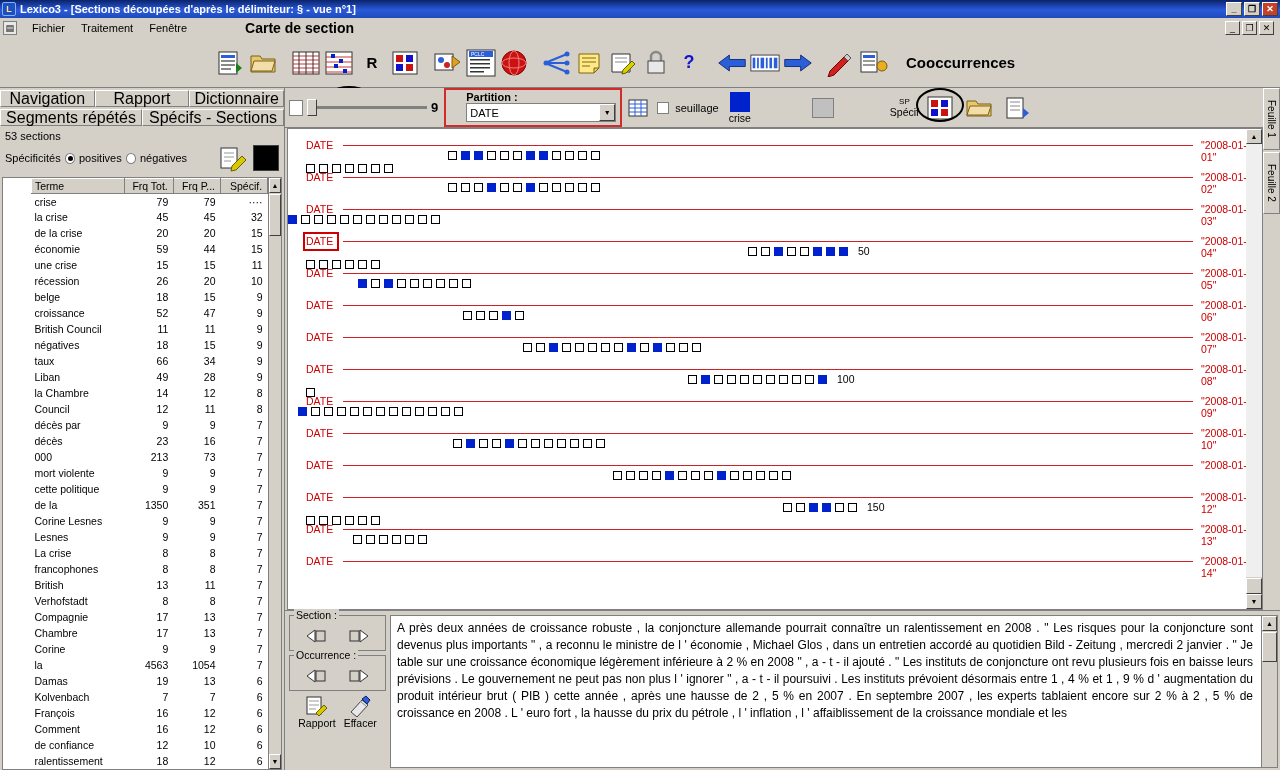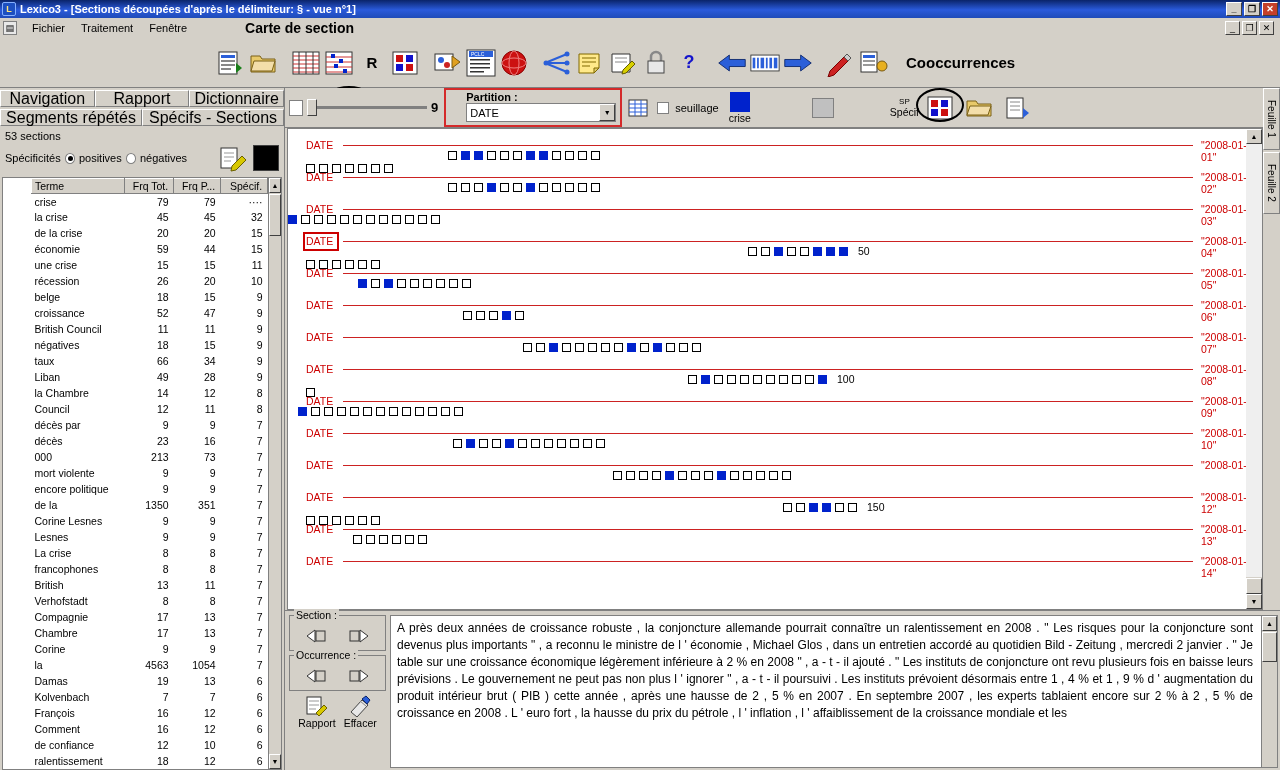--- a/index.html
+++ b/index.html
@@ -469,21 +469,21 @@
               <td class="num">73</td>
               <td class="num">7</td>
             </tr>
             <tr>
               <td>mort violente</td>
               <td class="num">9</td>
               <td class="num">9</td>
               <td class="num">7</td>
             </tr>
             <tr>
-              <td>encore politique</td>
+              <td>cette politique</td>
               <td class="num">9</td>
               <td class="num">9</td>
               <td class="num">7</td>
             </tr>
             <tr>
               <td>de la</td>
               <td class="num">1350</td>
               <td class="num">351</td>
               <td class="num">7</td>
             </tr>

